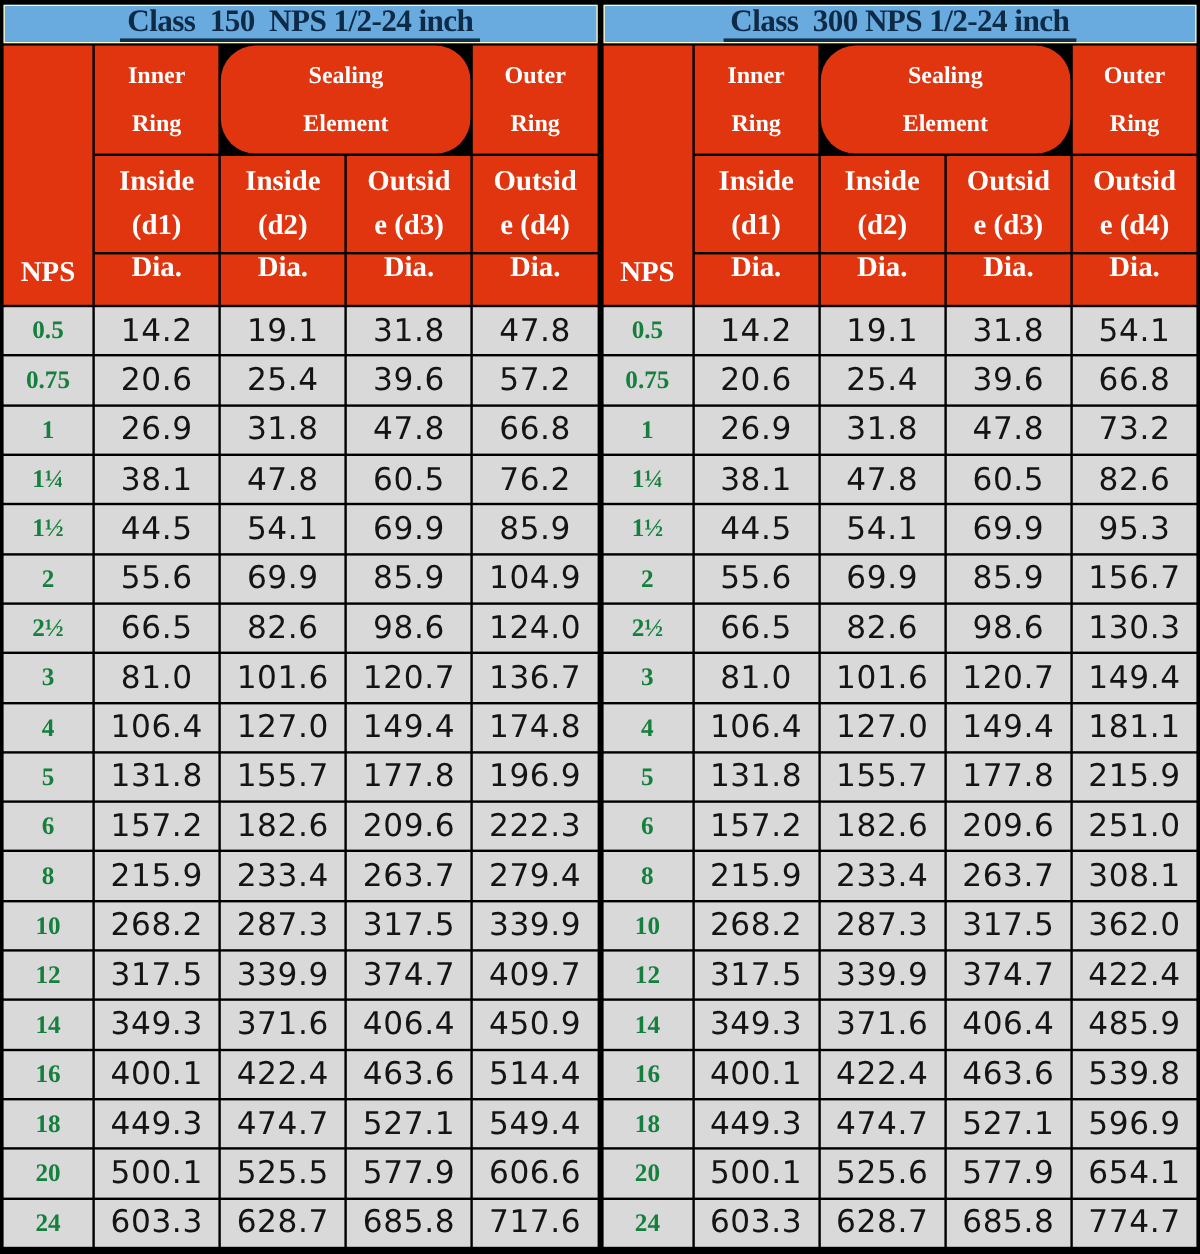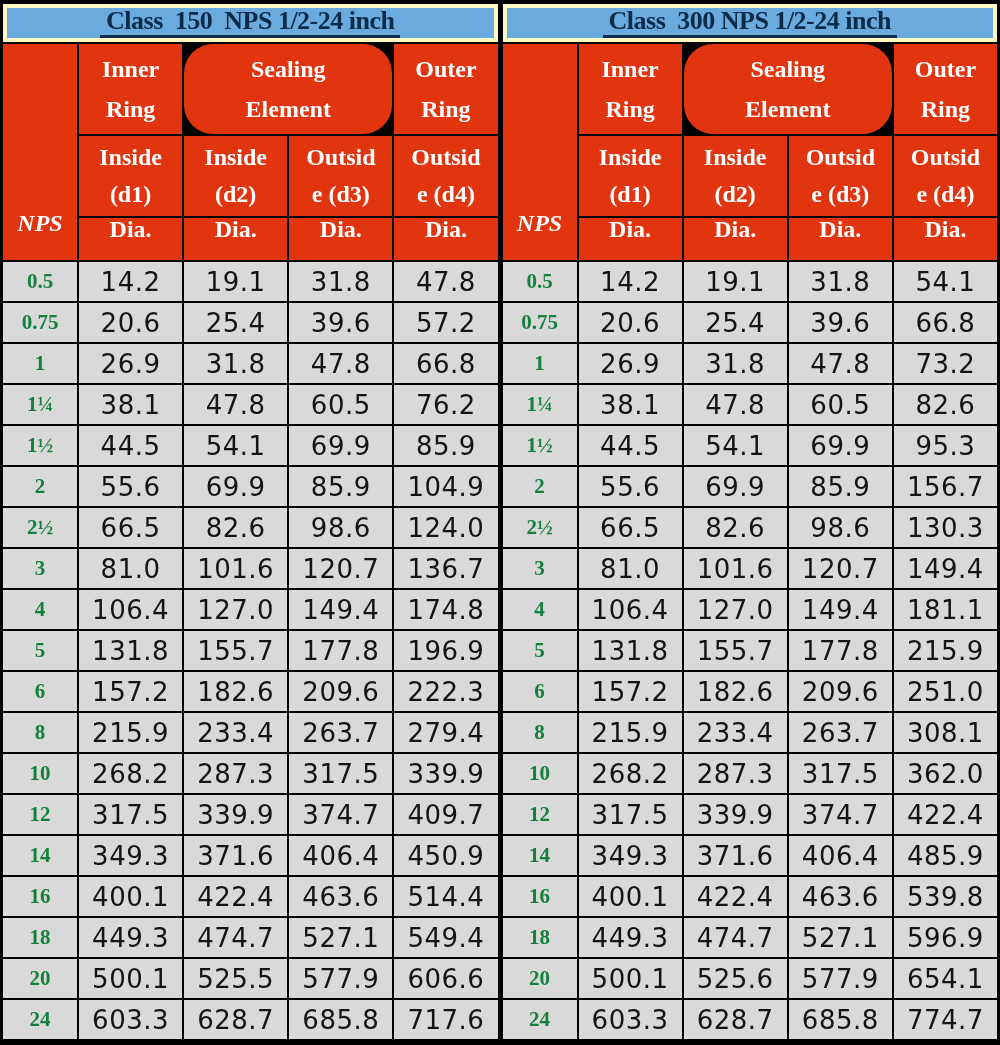--- a/index.html
+++ b/index.html
@@ -24,21 +24,21 @@
     background: #000;
     gap: 2px;
     min-width: 0;
   }
   .title-bar {
     height: 30px;
     background: #6aabdf;
     display: flex;
     align-items: center;
     justify-content: center;
-    border: 4px solid #fef9c3;
+    border: 1px solid #fef9c3;
   }
   .title-text {
     font-weight: bold;
     font-size: 26px;
     line-height: 26px;
     color: #0d2a46;
     white-space: pre;
     border-bottom: 3px solid #12304e;
     padding: 0 6px 1px 6px;
     letter-spacing: -0.5px;
@@ -57,24 +57,23 @@
     display: flex;
     align-items: center;
     justify-content: center;
     text-align: center;
     white-space: pre-line;
   }
   .nps-head {
     grid-column: 1; grid-row: 1 / 4;
     align-items: flex-end;
     font-size: 24px;
-    padding-bottom: 23px;
-    font-style: italic;
-  }
-  .grp { font-size: 24px; line-height: 40px; }
+    padding-bottom: 13px;
+  }
+  .grp { font-size: 20px; line-height: 40px; }
   .g1 { grid-column: 2; grid-row: 1; }
   .g2 { grid-column: 3 / 5; grid-row: 1; border-radius: 29px; }
   .g3 { grid-column: 5; grid-row: 1; }
   .sub { font-size: 24px; line-height: 37px; grid-row: 2; text-align: center; }
   .dia { font-size: 24px; grid-row: 3; padding-bottom: 20px; }
   .body {
     flex: 1;
     display: flex;
     flex-direction: column;
     gap: 2px;

